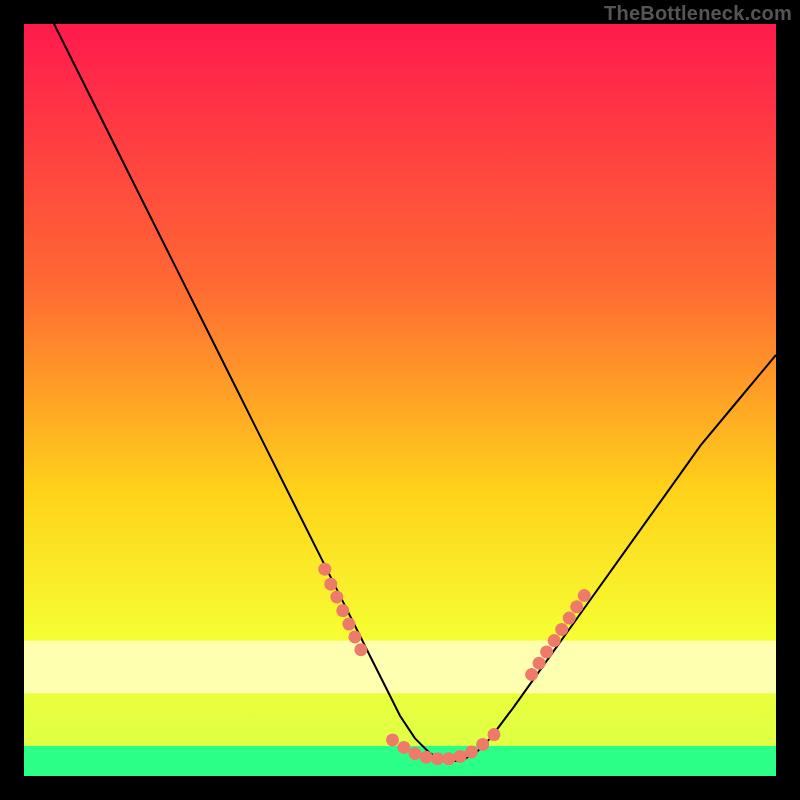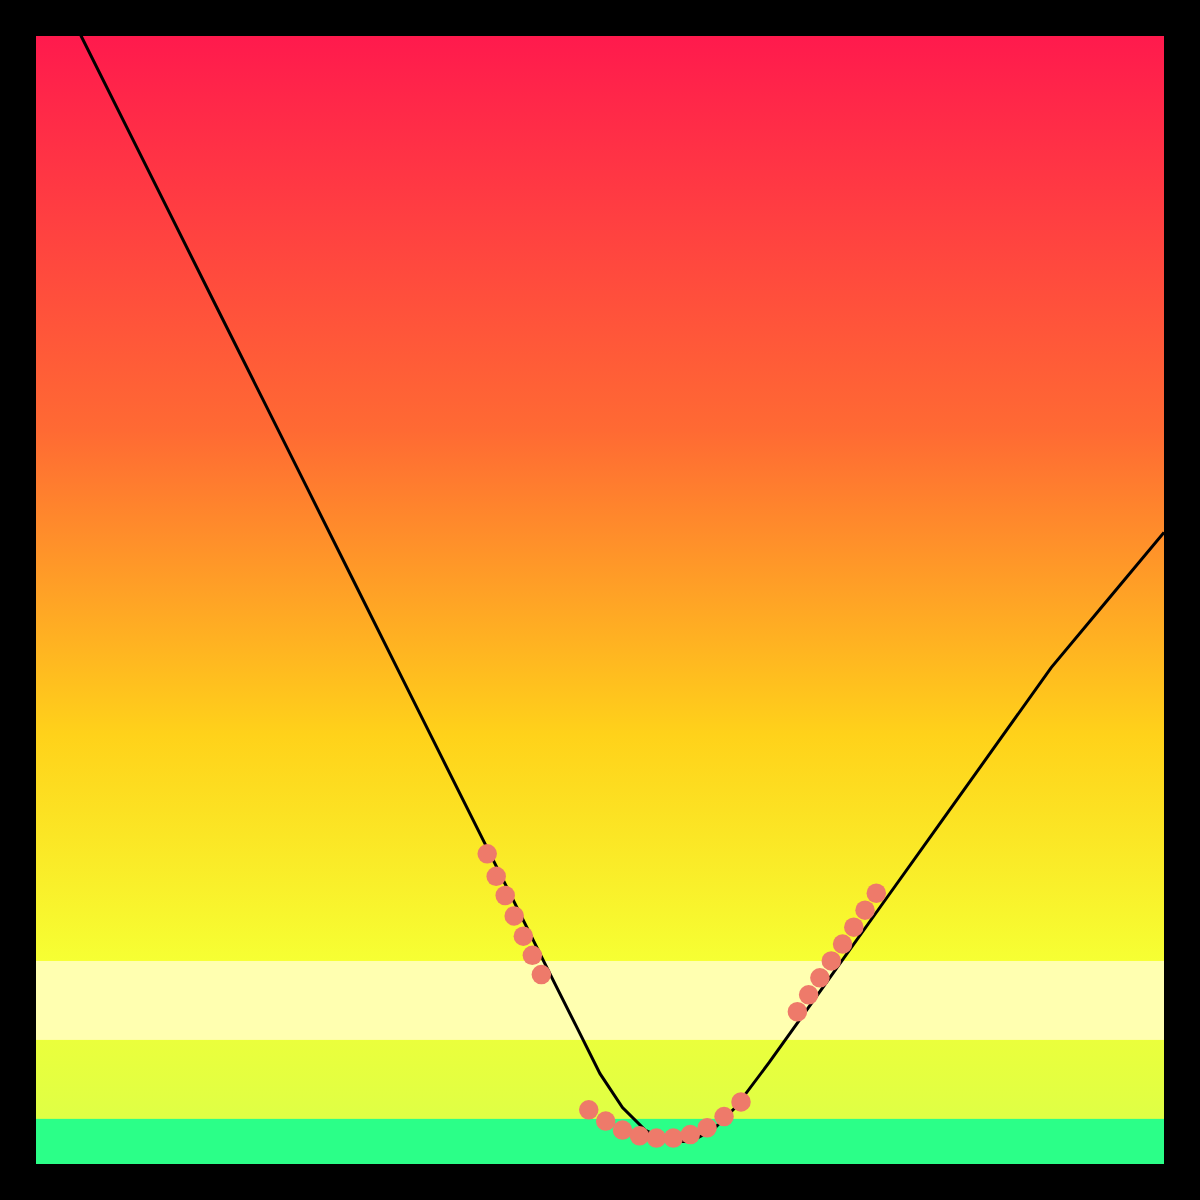--- a/index.html
+++ b/index.html
@@ -42,20 +42,21 @@
   svg {
     position: absolute;
     inset: 0;
   }
 </style>
 </head>
 <body>
 
 <div class="stage">
 
+  <div class="credit">TheBottleneck.com</div>
 
   <div class="plot-area">
 
     <svg class="gradient-bg" viewBox="0 0 752 752" preserveAspectRatio="none">
       <defs>
         <linearGradient id="bg-grad" x1="0" y1="0" x2="0" y2="1">
           <stop id="g-stop-0" offset="0%" stop-color="#ff1a4d"></stop>
           <stop id="g-stop-1" offset="35%" stop-color="#ff6a33"></stop>
           <stop id="g-stop-2" offset="62%" stop-color="#ffd21a"></stop>
           <stop id="g-stop-3" offset="82%" stop-color="#f6ff33"></stop>

